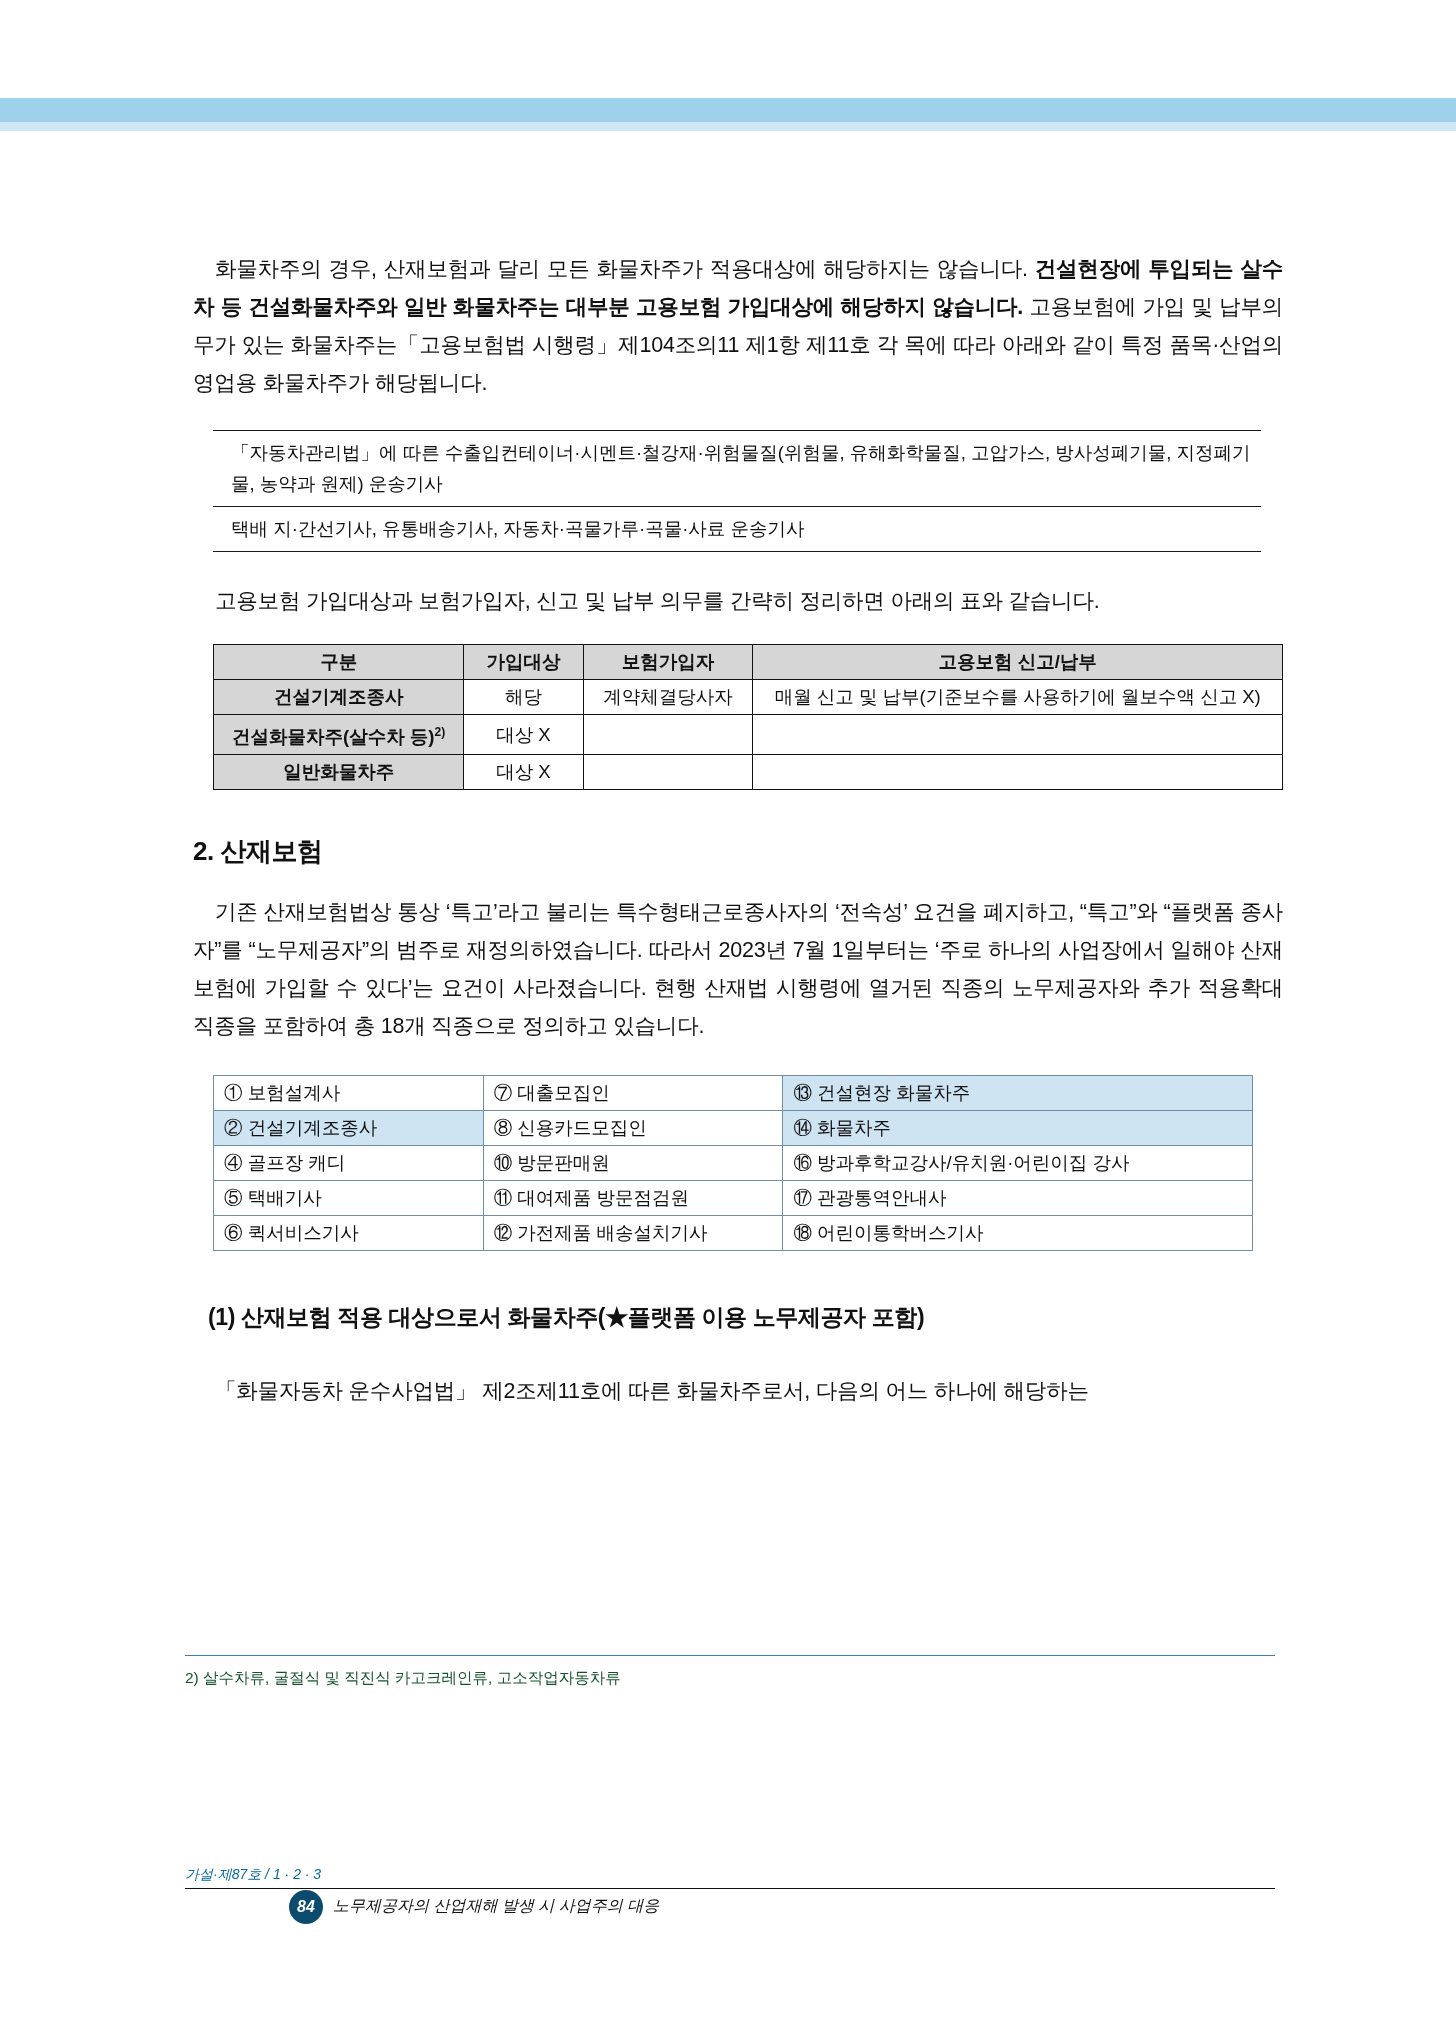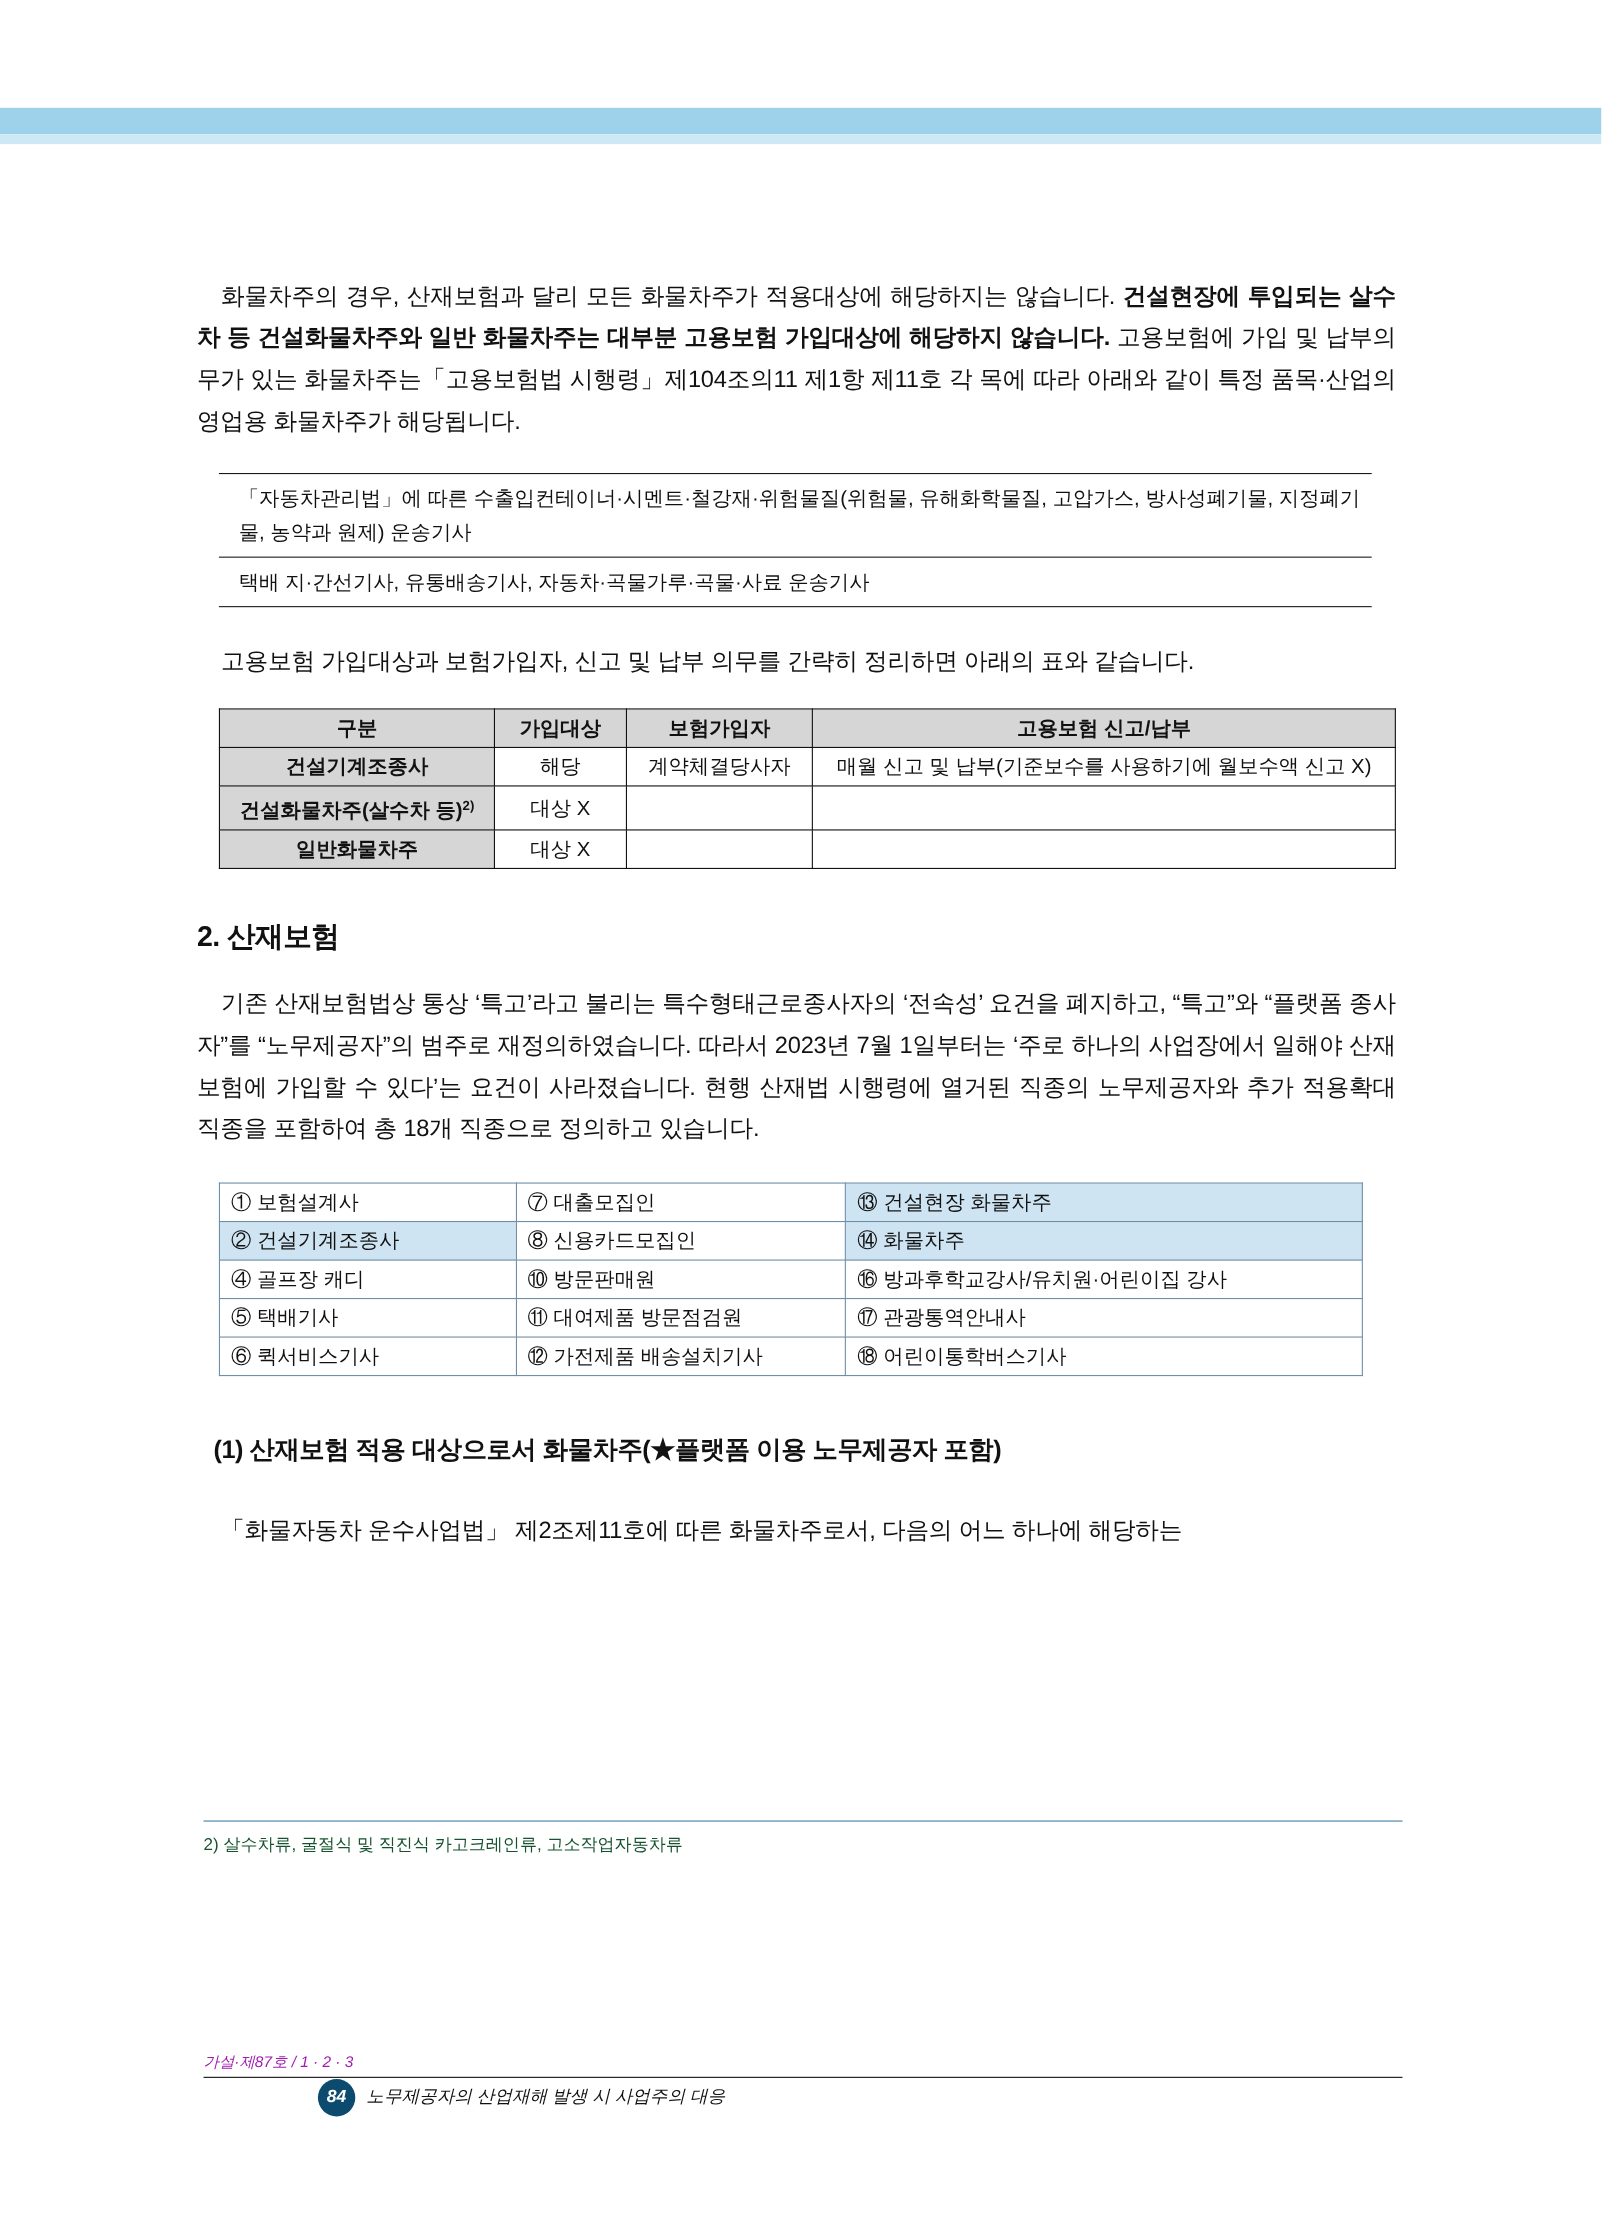--- a/index.html
+++ b/index.html
@@ -32,21 +32,21 @@
     position: absolute;
     top: 122px;
     left: 0;
     width: 1456px;
     height: 9px;
     background: #cfe8f5;
   }
   .content {
     position: absolute;
     top: 250px;
-    left: 179px;
+    left: 193px;
     width: 1090px;
   }
   p.body-text {
     margin: 0 0 0 0;
     font-size: 21.5px;
     line-height: 38px;
     text-align: justify;
     letter-spacing: -0.2px;
     color: #111;
   }
@@ -166,21 +166,21 @@
     left: 185px;
     top: 1866px;
     width: 1090px;
     height: 110px;
   }
   .footer-meta {
     position: absolute;
     left: 0;
     top: 0;
     font-size: 14px;
-    color: #a21caf;
+    color: #0369a1;
     font-style: italic;
   }
   .footer-rule {
     position: absolute;
     left: 0;
     top: 22px;
     width: 1090px;
     border-top: 1.6px solid #111;
   }
   .page-number-circle {

